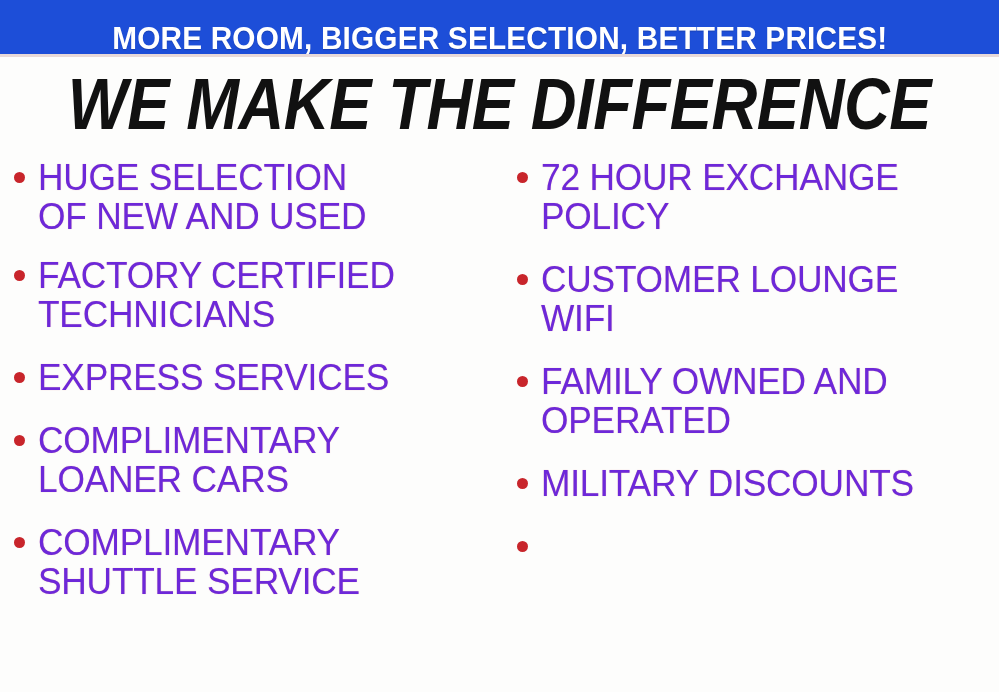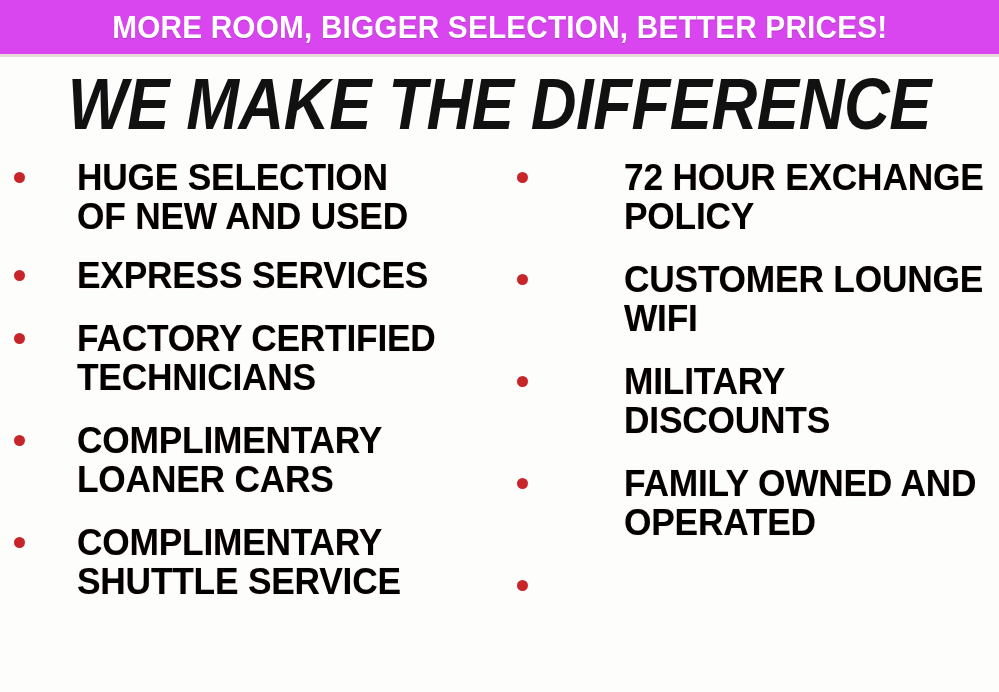--- a/index.html
+++ b/index.html
@@ -16,23 +16,23 @@
     font-family: "Liberation Sans", "DejaVu Sans", sans-serif;
   }
 
   
   .banner {
     position: absolute;
     left: 0;
     top: 0;
     width: 999px;
     height: 54px;
-    background: #d946ef;
+    background: #1d4ed8;
     display: flex;
-    align-items: center;
+    align-items: flex-end;
     justify-content: center;
   }
   .banner-text {
     color: #ffffff;
     font-family: "Liberation Sans", "DejaVu Sans", sans-serif;
     font-weight: bold;
     font-size: 32px;
     line-height: 32px;
     letter-spacing: 0.2px;
     transform: scaleX(0.93);
@@ -89,42 +89,41 @@
     width: 494px;
     padding-left: 12px;
   }
 
   .bullet-row {
     display: flex;
     align-items: flex-start;
     color: #c8252b;
   }
   .col-left .bullet-row  { margin-bottom: 24px; }
-  .col-right .bullet-row { margin-bottom: 24px; gap: 44px; }
+  .col-right .bullet-row { margin-bottom: 24px; }
   .col-left  .bullet-row:nth-child(1) { margin-bottom: 20px; }
 
   .dot {
     flex: 0 0 auto;
     width: 11px;
     height: 11px;
     border-radius: 50%;
     background: #c8252b;
     margin-top: 14px;
     margin-right: 13px;
   }
   .bullet-text {
     font-family: "Liberation Sans", "DejaVu Sans", sans-serif;
-    font-weight: bold;
+    font-weight: normal;
     font-size: 36px;
     line-height: 39px;
     letter-spacing: -0.2px;
-    color: #000000;
+    color: #6d28d9;
     white-space: pre-line;
     text-shadow: 0 0 1px rgba(200,37,43,0.35);
-    margin-left: 39px;
   }
   
   .bullet-text span {
     display: inline-block;
     transform: scaleX(0.98);
     transform-origin: left center;
   }
 </style>
 </head>
 <body>
@@ -143,31 +142,31 @@
     <div class="col col-left">
 
       <div class="bullet-row">
         <span class="dot"></span>
         <div class="bullet-text"><span>HUGE SELECTION
 OF NEW AND USED</span></div>
       </div>
 
       <div class="bullet-row">
         <span class="dot"></span>
-        <div class="bullet-text"><span>EXPRESS SERVICES</span></div>
-      </div>
-
-      <div class="bullet-row">
-        <span class="dot"></span>
         <div class="bullet-text"><span>FACTORY CERTIFIED
 TECHNICIANS</span></div>
       </div>
 
       <div class="bullet-row">
         <span class="dot"></span>
+        <div class="bullet-text"><span>EXPRESS SERVICES</span></div>
+      </div>
+
+      <div class="bullet-row">
+        <span class="dot"></span>
         <div class="bullet-text"><span>COMPLIMENTARY
 LOANER CARS</span></div>
       </div>
 
       <div class="bullet-row">
         <span class="dot"></span>
         <div class="bullet-text"><span>COMPLIMENTARY
 SHUTTLE SERVICE</span></div>
       </div>
 
@@ -183,30 +182,30 @@
 
 
       <div class="bullet-row">
         <span class="dot"></span>
         <div class="bullet-text"><span>CUSTOMER LOUNGE
 WIFI</span></div>
       </div>
 
       <div class="bullet-row">
         <span class="dot"></span>
-        <div class="bullet-text"><span>MILITARY DISCOUNTS</span></div>
-      </div>
-
-      <div class="bullet-row">
-        <span class="dot"></span>
         <div class="bullet-text"><span>FAMILY OWNED AND
 OPERATED</span></div>
       </div>
 
       <div class="bullet-row">
         <span class="dot"></span>
+        <div class="bullet-text"><span>MILITARY DISCOUNTS</span></div>
+      </div>
+
+      <div class="bullet-row">
+        <span class="dot"></span>
       </div>
 
     </div>
 
   </div>
 
 </div>
 
 </body></html>

